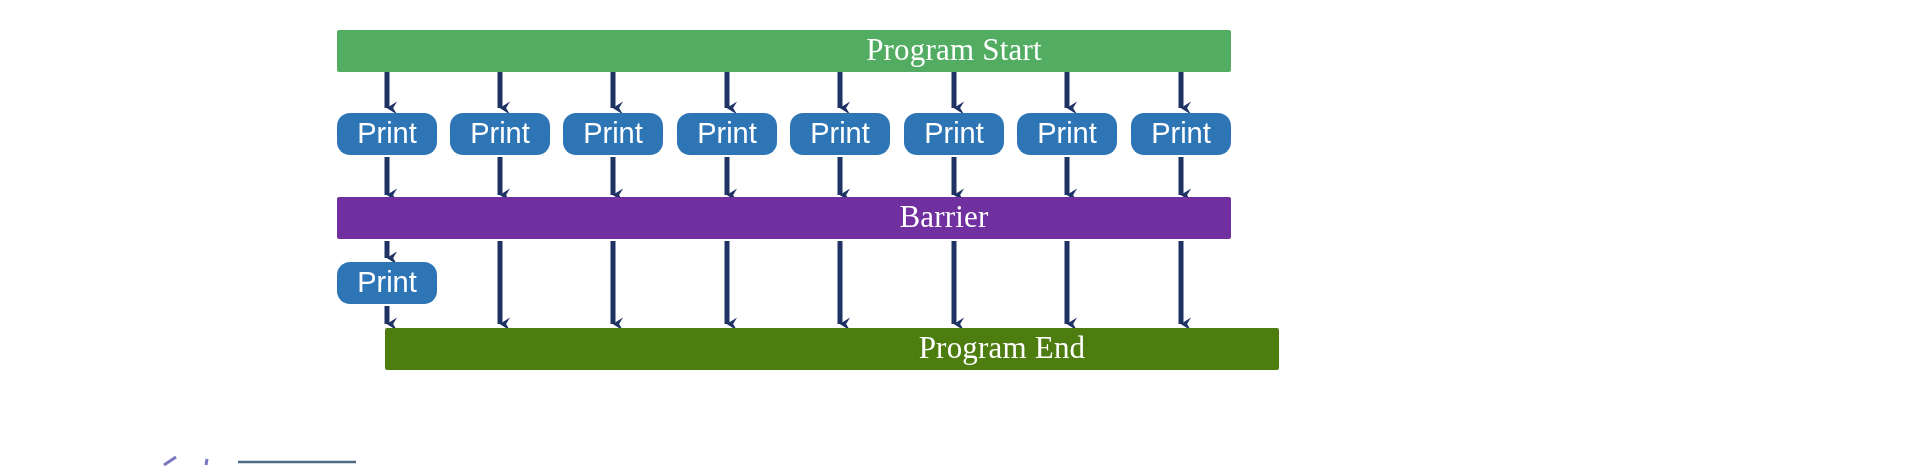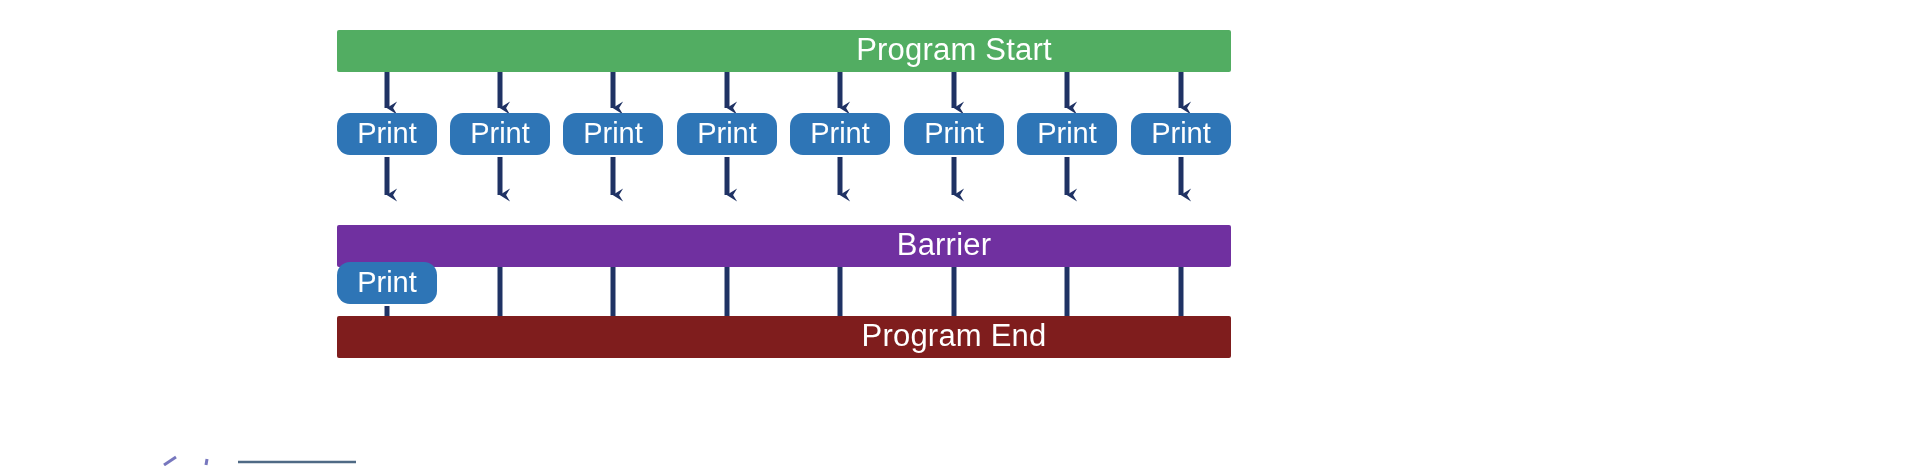--- a/index.html
+++ b/index.html
@@ -39,26 +39,27 @@
     width: 100%;
     text-align: center;
     color: #ffffff;
     font-size: 31px;
     font-weight: 400;
     letter-spacing: 0.2px;
     white-space: nowrap;
     
     padding-left: 340px;
     box-sizing: border-box;
+    font-family: Liberation Serif, serif;
   }
   .stage-bar.barrier .stage-label { padding-left: 320px; }
 
   #program-start { top: 30px;  background: #52AD62; }
-  #barrier       { top: 197px; background: #7030A0; margin-top: 28px; }
-  #program-end   { top: 316px; background: #7f1d1d; }
+  #barrier       { top: 197px; background: #7030A0; }
+  #program-end   { top: 328px; background: #4d7c0f; margin-left: 48px; }
 
   
   .print-box {
     position: absolute;
     width: 100px;
     height: 42px;
     background: #2E75B6;
     border-radius: 13px;
     z-index: 4;
   }

